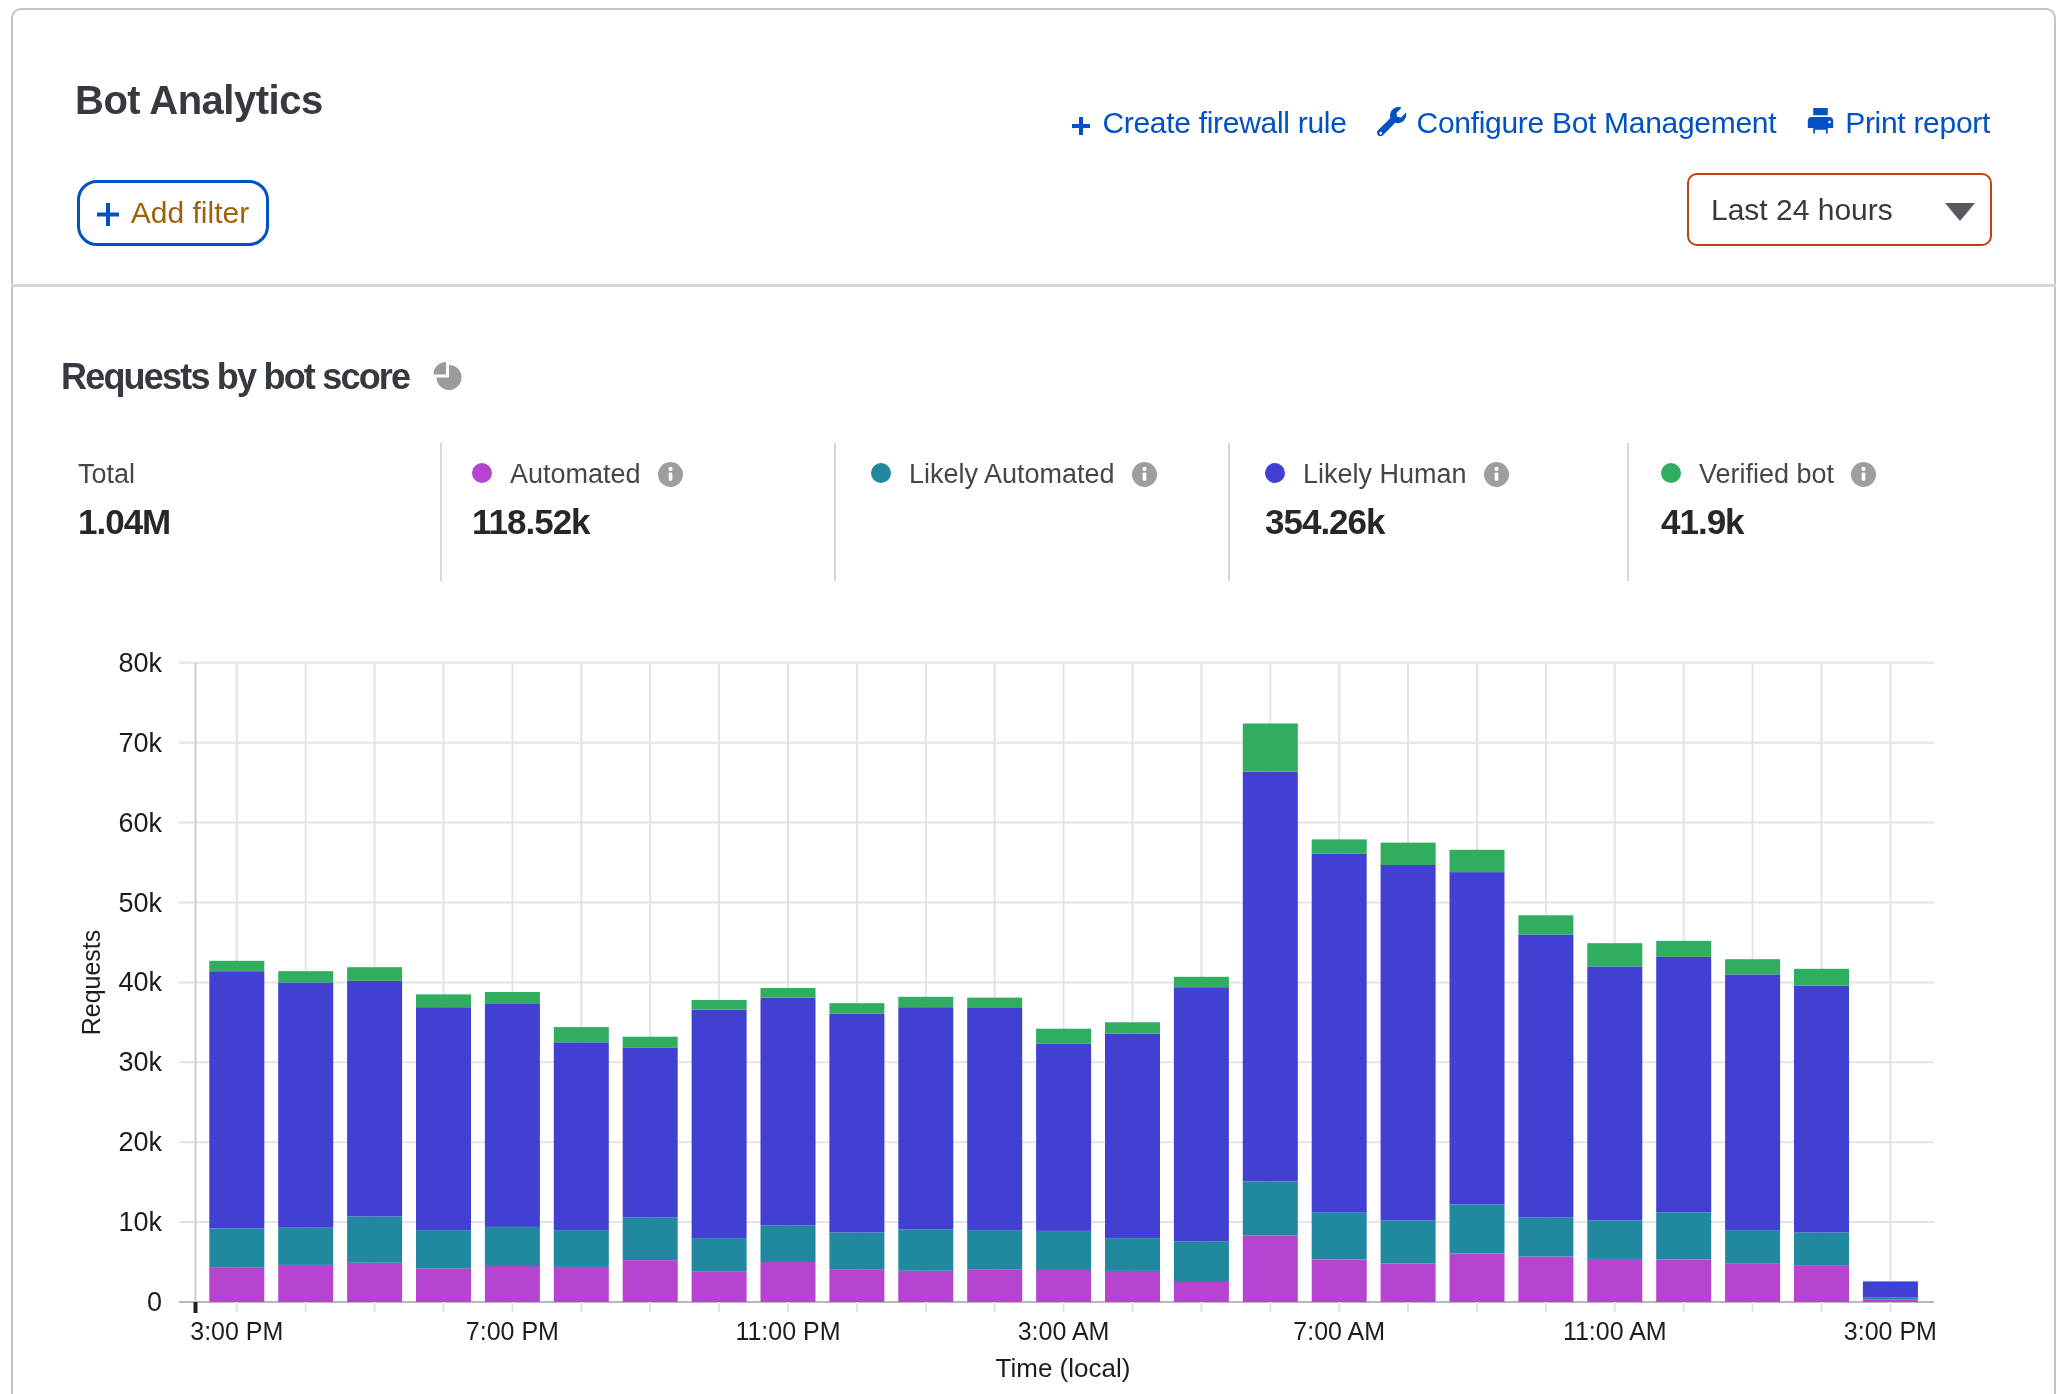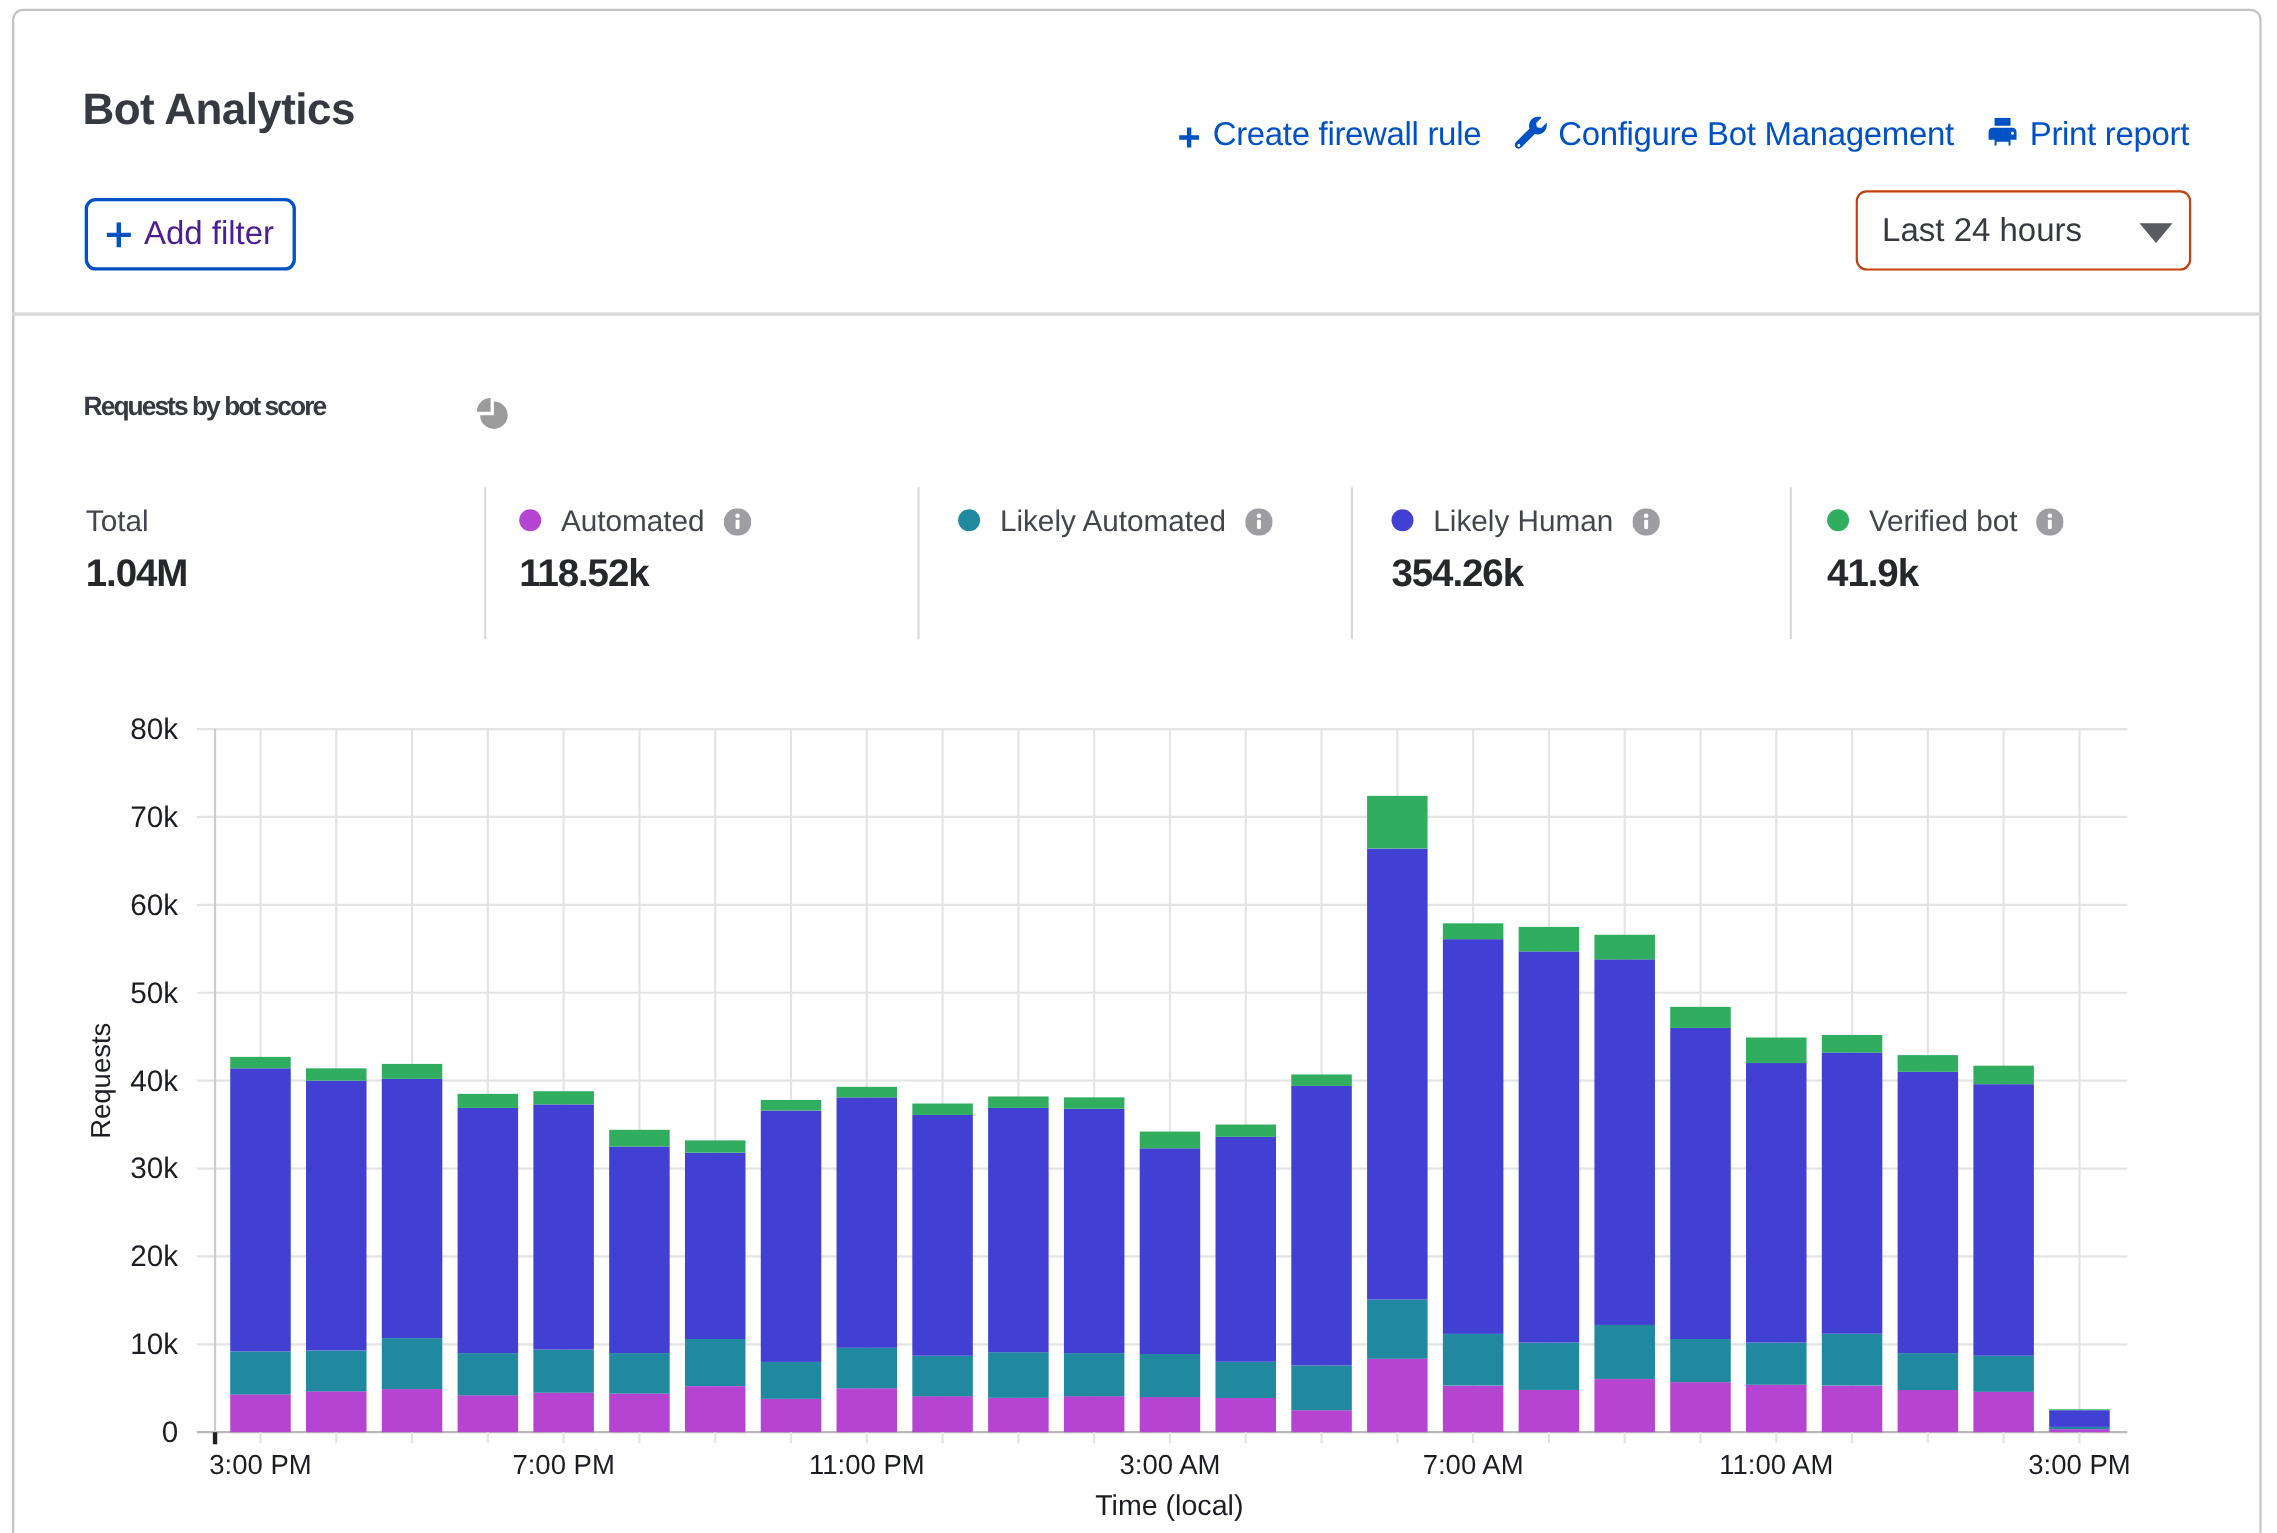--- a/index.html
+++ b/index.html
@@ -3,26 +3,26 @@
 <meta charset="utf-8">
 <style>
 * { margin:0; padding:0; box-sizing:border-box; }
 html,body { width:2070px; height:1394px; background:#fff; font-family:"Liberation Sans", sans-serif; position:relative; overflow:hidden; }
 .card { position:absolute; left:11px; top:8px; width:2045px; height:1500px; border:2px solid #c4c4c4; border-radius:10px; background:#fff; }
 .hdiv { position:absolute; left:11px; top:284px; width:2045px; height:3px; background:#d8d8d8; }
 h1 { position:absolute; left:75px; top:78px; font-size:40px; font-weight:700; color:#36393f; letter-spacing:-0.5px; }
 .links { position:absolute; top:78px; right:80px; font-size:30px; color:#0051c3; white-space:nowrap; letter-spacing:-0.3px;margin-top:28px; }
 .links .lnk { margin-left:30px; }
 .links .ic { display:inline-block; vertical-align:-4px; margin-right:10px; }
-.btn { position:absolute; left:77px; top:180px; width:192px; height:66px; border:3px solid #0051c3; border-radius:10px; color:#4c1d95; font-size:30px; line-height:60px; text-align:center; }
+.btn { position:absolute; left:77px; top:180px; width:192px; height:66px; border:3px solid #0051c3; border-radius:20px; color:#a16207; font-size:30px; line-height:60px; text-align:center; }
 .btn .p { display:inline-block; vertical-align:-3px; margin-right:12px; }
 .dd { position:absolute; left:1687px; top:173px; width:305px; height:73px; border:2px solid #c2410c; border-radius:10px; font-size:30px; color:#36393f; line-height:69px; }
 .dd .t { margin-left:22px; }
 .dd .tri { position:absolute; right:15px; top:28px; width:0; height:0; border-left:15px solid transparent; border-right:15px solid transparent; border-top:18px solid #595b60; }
-h2 { position:absolute; left:76px; top:356px; font-size:24px; font-weight:700; color:#36393f; letter-spacing:-1.8px; }
+h2 { position:absolute; left:61px; top:356px; font-size:36px; font-weight:700; color:#36393f; letter-spacing:-1.8px; }
 .pie { position:absolute; left:433px; top:361px; }
 .stat { position:absolute; top:452px; }
 .stat-label { margin-top:7px; font-size:27px; color:#43464c; height:34px; white-space:nowrap; }
 .stat-label .lbl { vertical-align:top; line-height:31px; }
 .dot { display:inline-block; width:20px; height:20px; border-radius:50%; margin-right:18px; vertical-align:top; margin-top:4px; }
 .info { display:inline-block; margin-left:17px; vertical-align:top; margin-top:3px; }
 .stat-value { font-size:35px; font-weight:700; color:#25272b; margin-top:9px; letter-spacing:-1px; }
 .vdiv { position:absolute; top:443px; width:2px; height:138px; background:#d9d9d9; }
 .chart { position:absolute; left:0; top:620px; }
 </style>

